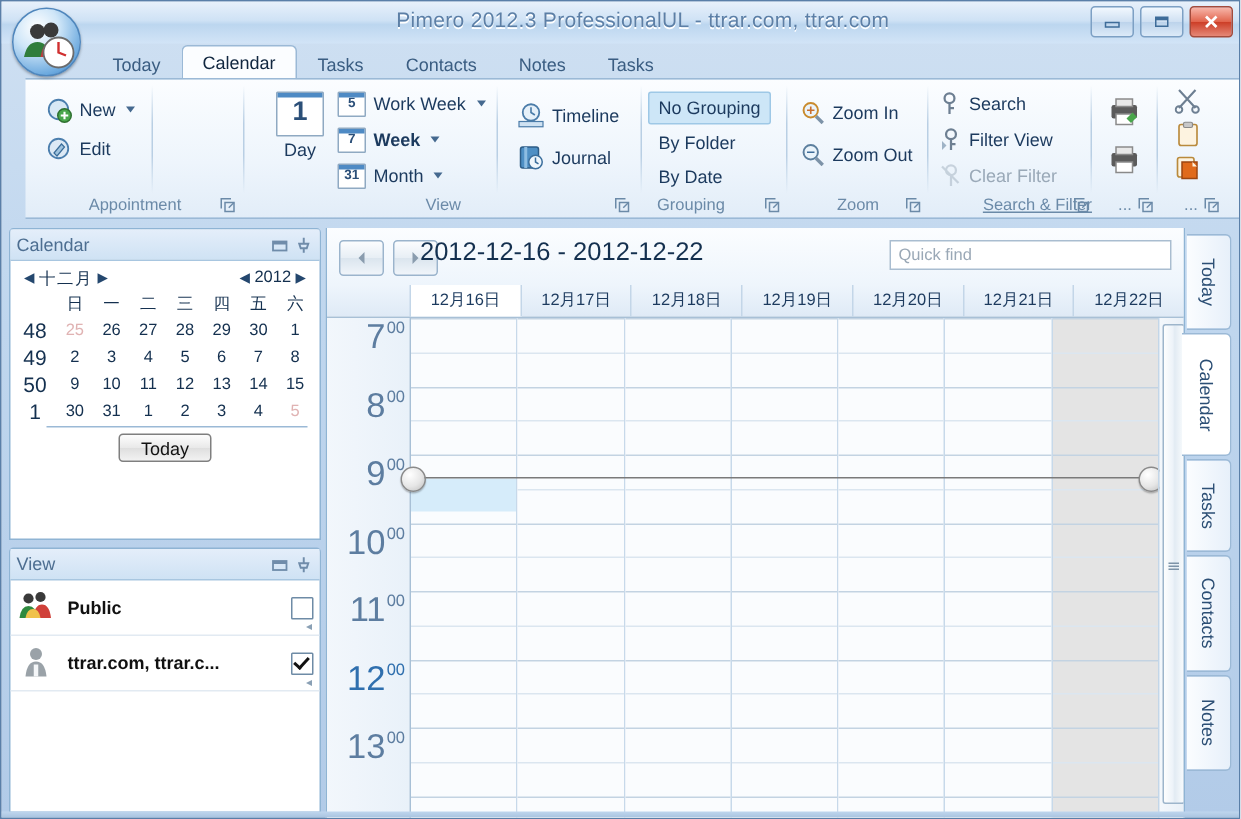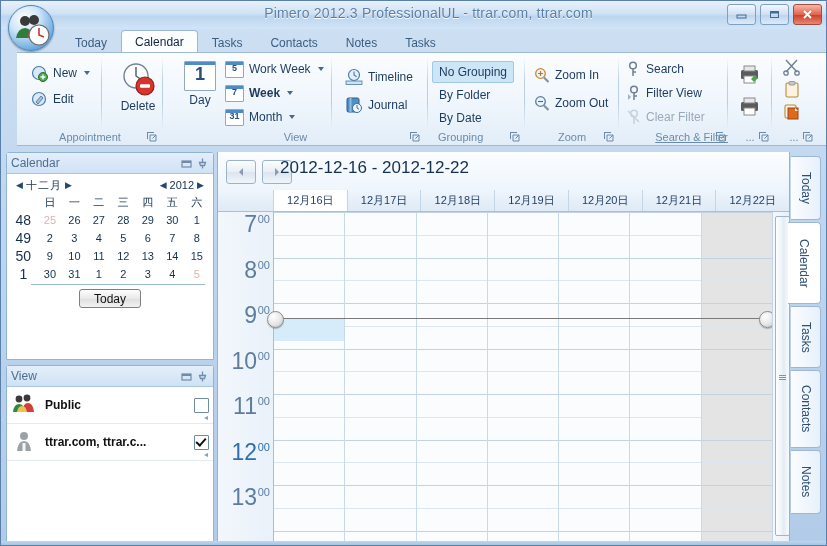--- a/index.html
+++ b/index.html
@@ -231,29 +231,20 @@
         <span class="carat"></span>
       </div>
       <div class="smbtn" style="position:absolute;left:10px;top:36px;">
         <svg width="17" height="17">
             <circle cx="8" cy="8" r="6.5" fill="#dce9f5" stroke="#4c7fae" stroke-width="1.2"></circle>
             <path d="M5 11 L10 5 L12 7 L7 13 Z" fill="#9fc3de" stroke="#3b6d99" stroke-width=".8"></path>
           </svg>
         <span class="lbl">Edit</span>
       </div>
       <div class="sep" style="left:84px;"></div>
-      <div class="bigbtn" style="left:92px;top:8px;">
-        <svg width="36" height="36" viewBox="0 0 36 36">
-          <circle cx="16" cy="15" r="12" fill="#fdfdfd" stroke="#70839a" stroke-width="1.4"></circle>
-          <path d="M16 6 L16 15 L22 19" stroke="#4a5a6e" stroke-width="1.4" fill="none"></path>
-          <circle cx="25" cy="25" r="9" fill="#d5352c" stroke="#8f1d18" stroke-width="1.2"></circle>
-          <rect x="20" y="23.3" width="10" height="3.4" rx="1" fill="#ffffff"></rect>
-        </svg>
-        <span class="lbl">Delete</span>
-      </div>
       <div class="gl">Appointment</div>
       <svg class="dlg" style="right:6px;" viewBox="0 0 11 11">
           <path d="M1 1h7v1H2v6H1z" fill="#6b8aa8"></path>
           <path d="M4 4h6v6H4z" fill="none" stroke="#6b8aa8"></path>
           <path d="M10 4 L6.5 7.5" stroke="#6b8aa8"></path>
         </svg>
       <div class="sep" style="left:145px;"></div>
     </div>
 
     <div class="grp" style="left:146px;width:265px;">
@@ -563,20 +554,21 @@
         <svg width="12" height="12">
             <path d="M8 2 L4 6 L8 10z" fill="#8a9cae"></path>
           </svg>
       </div>
       <div class="navbtn" style="left:44px;">
         <svg width="12" height="12">
             <path d="M4 2 L8 6 L4 10z" fill="#8a9cae"></path>
           </svg>
       </div>
       <div class="daterange">2012-12-16 - 2012-12-22</div>
+      <div class="qfind">Quick find</div>
     </div>
 
     <div class="dayhdr">
       <div class="dhspacer"></div>
       <div class="dh sel">12月16日</div>
       <div class="dh">12月17日</div>
       <div class="dh">12月18日</div>
       <div class="dh">12月19日</div>
       <div class="dh">12月20日</div>
       <div class="dh">12月21日</div>

